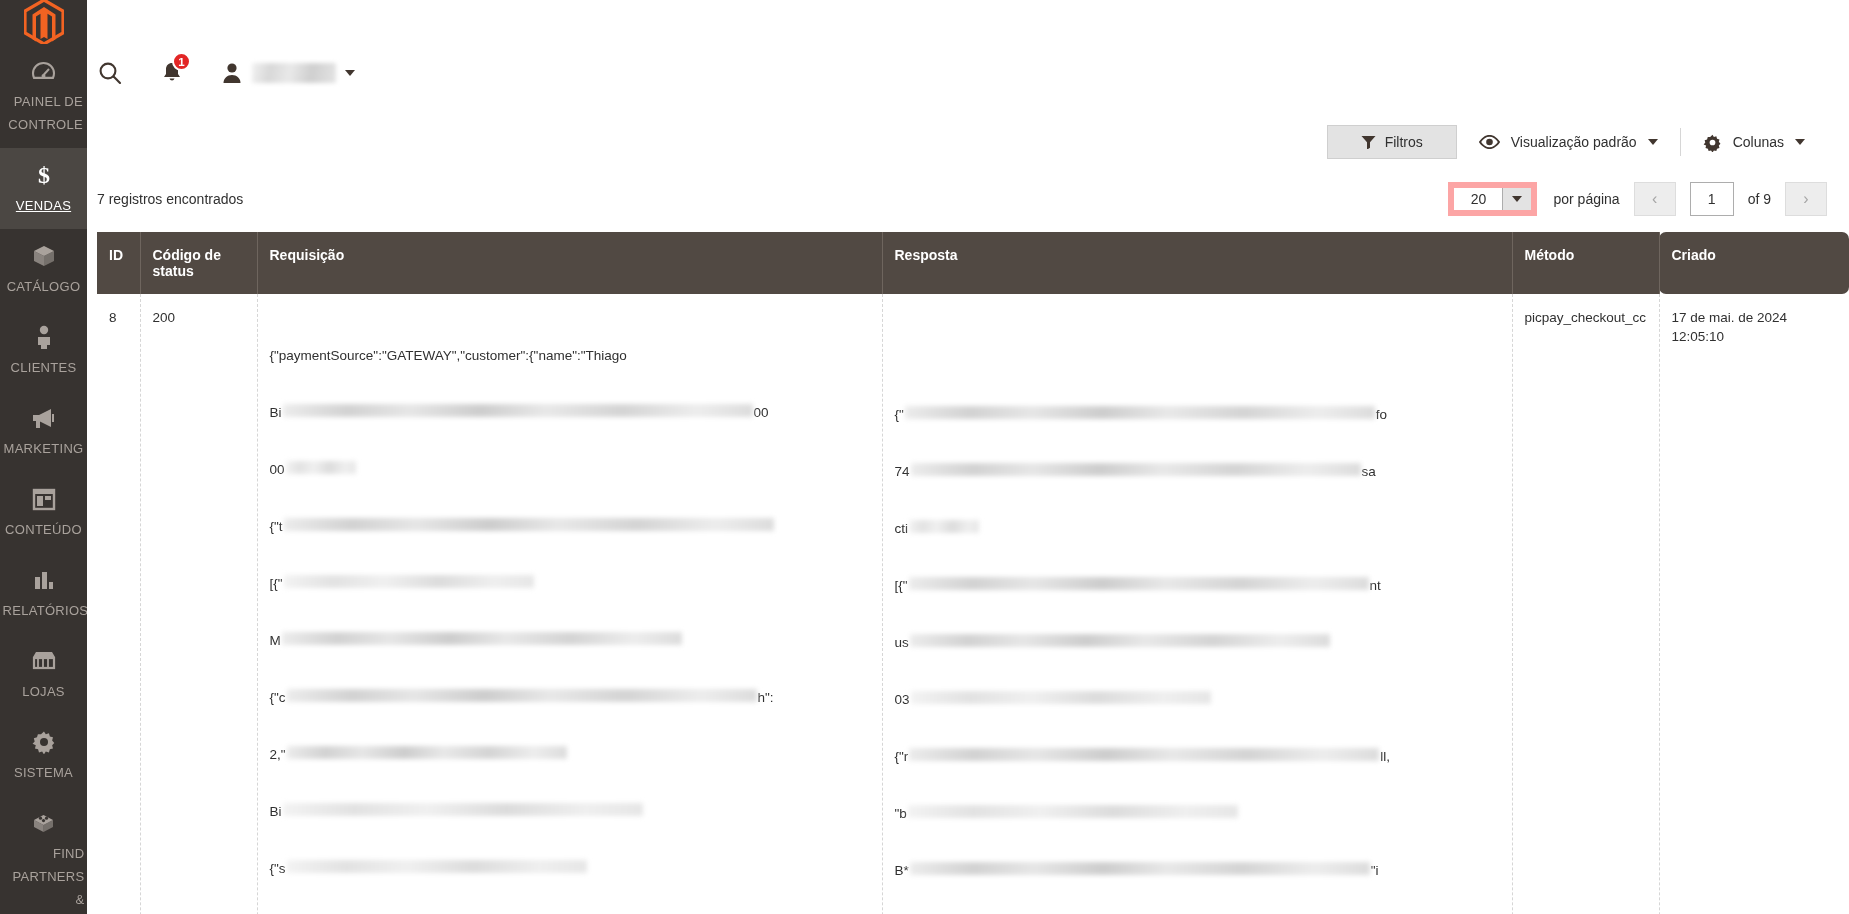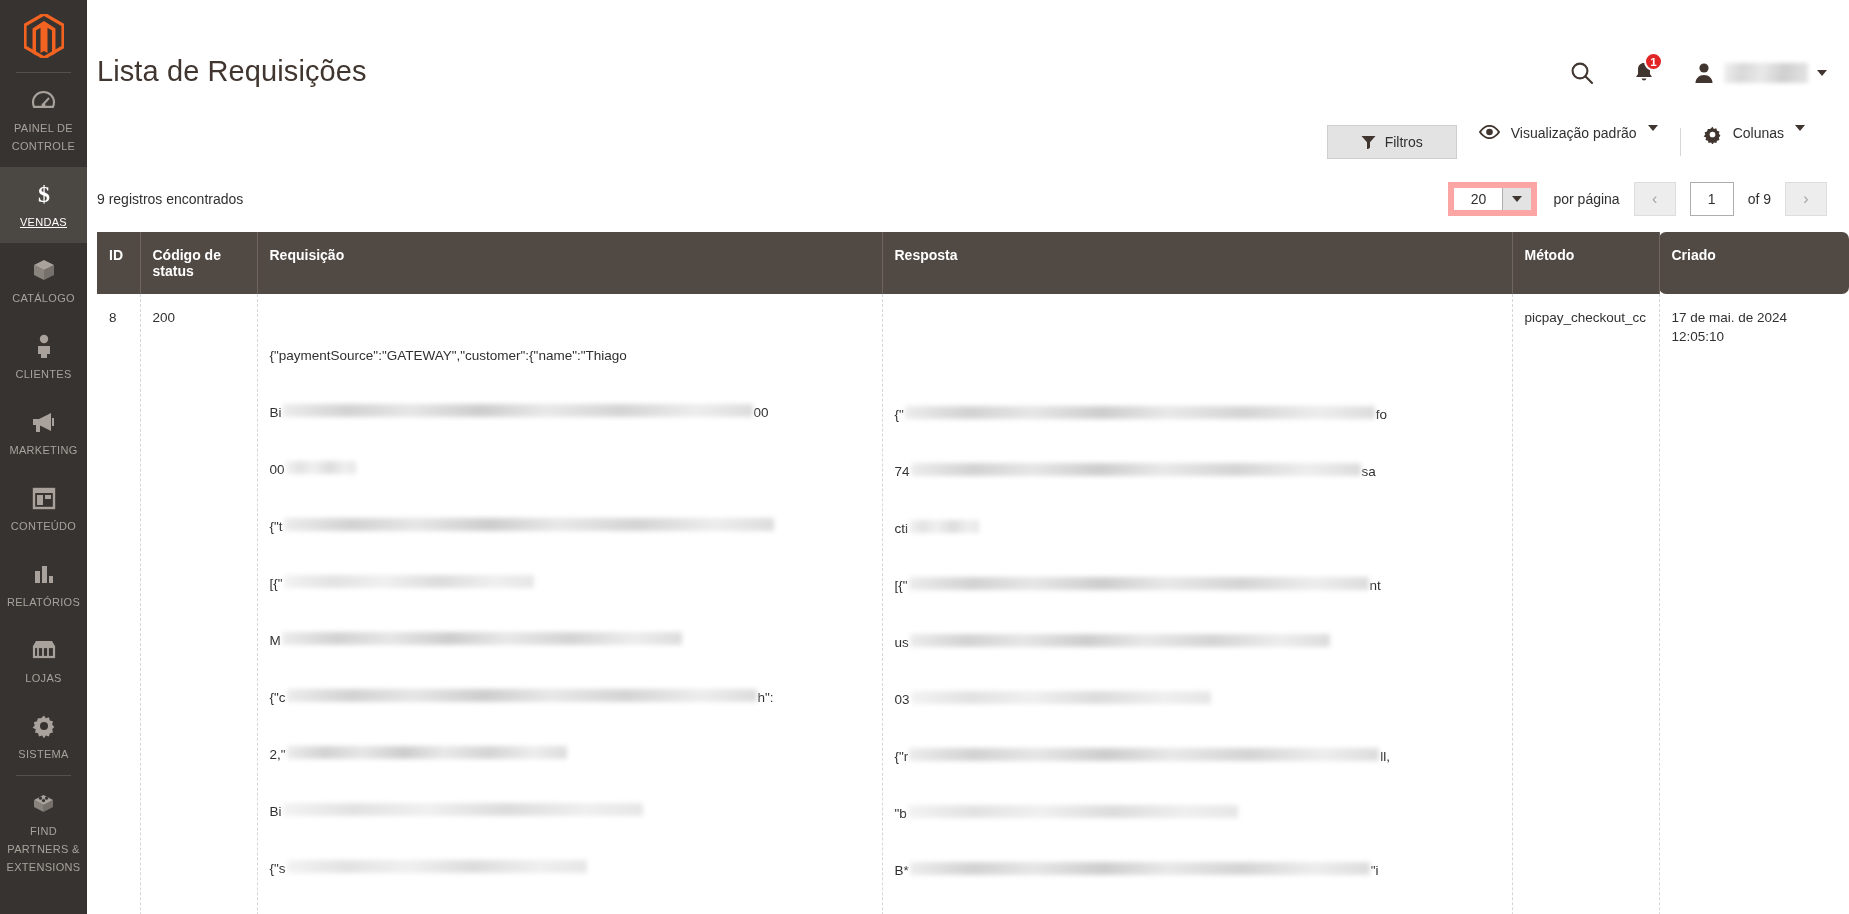--- a/index.html
+++ b/index.html
@@ -32,22 +32,22 @@
     position: relative;
   }
   .sb-item.active { background: #4b4743; }
   .sb-icon {
     height: 26px; display: flex; align-items: center; justify-content: center;
     margin-bottom: 6px;
     color: #a9a29c;
   }
   .sb-item.active .sb-icon { color: #ffffff; }
   .sb-label {
-    font-size: 11px; line-height: 18px; color: #a9a29c;
-    text-align: center; letter-spacing: .3px;
+    font-size: 13px; line-height: 23px; color: #a9a29c;
+    text-align: right; letter-spacing: .3px;
     text-transform: uppercase;
     max-width: 82px;
   }
   .sb-item.active .sb-label { color: #ffffff; text-decoration: underline; }
 
   
   .main {
     flex: 1; height: 914px; background: #ffffff;
     position: relative; overflow: hidden;
   }
@@ -91,21 +91,21 @@
     display: flex; justify-content: flex-end; align-items: center;
     padding: 0 22px 0 0; height: 44px; gap: 0;
   }
   .btn-filtros {
     display: flex; align-items: center; gap: 9px;
     background: #e3e3e3; border: 1px solid #cfcfcf;
     padding: 8px 33px; font-size: 14px; color: #303030; cursor: pointer;
     height: 34px;
   }
   .tb-group {
-    display: flex; gap: 11px; cursor: pointer;
+    display: flex; align-items: center; gap: 11px; cursor: pointer;
     padding: 0 22px; height: 34px; font-size: 14px; color: #303030;
   }
   .tb-sep { border-left: 1px solid #d6d6d6; height: 28px; }
 
   
   .grid-meta {
     display: flex; justify-content: space-between; align-items: center;
     padding: 18px 22px 16px 10px;
   }
   .records-found { font-size: 14px; color: #303030; }
@@ -300,21 +300,20 @@
             <circle cx="13.5" cy="9.6" r="1.6" fill="#373330"></circle>
           </svg>
       </span>
       <span class="sb-label">Find Partners &amp; Extensions</span>
     </div>
   </nav>
 
   <div class="main">
 
     <div class="page-header">
-      <h1 class="page-title">Lista de Requisições</h1>
       <div class="header-actions">
         <span class="hdr-icon">
           <svg width="26" height="26" viewBox="0 0 26 26">
               <circle cx="11" cy="11" r="7.4" fill="none" stroke="currentColor" stroke-width="2.1"></circle>
               <path d="M16.6 16.6 L23 23" stroke="currentColor" stroke-width="2.1" stroke-linecap="round"></path>
             </svg>
         </span>
         <span class="hdr-icon">
           <svg width="22" height="24" viewBox="0 0 22 24">
               <path d="M11 2c-3.4 0-6 2.6-6 6v5l-2 3h16l-2-3V8c0-3.4-2.6-6-6-6z" fill="currentColor"></path>
@@ -353,21 +352,21 @@
         <svg width="19" height="19" viewBox="0 0 24 24">
             <path d="M12 1.5l2 3 3.4-.9 1 3.4 3.4 1-.9 3.4 2.3 2.6-2.3 2.6.9 3.4-3.4 1-1 3.4-3.4-.9-2 3-2-3-3.4.9-1-3.4-3.4-1 .9-3.4L-.4 15l2.3-2.6-.9-3.4 3.4-1 1-3.4L8.8 4.5z" transform="scale(.9) translate(1.3,1)" fill="#41362f"></path>
             <circle cx="12" cy="12" r="3.6" fill="#ffffff"></circle>
           </svg>
         <span>Colunas</span>
         <span class="caret-dn"></span>
       </div>
     </div>
 
     <div class="grid-meta">
-      <div class="records-found">9 registros encontrados</div>
+      <div class="records-found">7 registros encontrados</div>
       <div class="pager">
         <div class="per-page-select">
           <span class="pps-value">20</span>
           <span class="pps-arrow">
             <span class="caret-dn"></span>
           </span>
         </div>
         <span class="per-page-label">por página</span>
         <span class="pg-btn">‹</span>
         <span class="pg-input">1</span>

